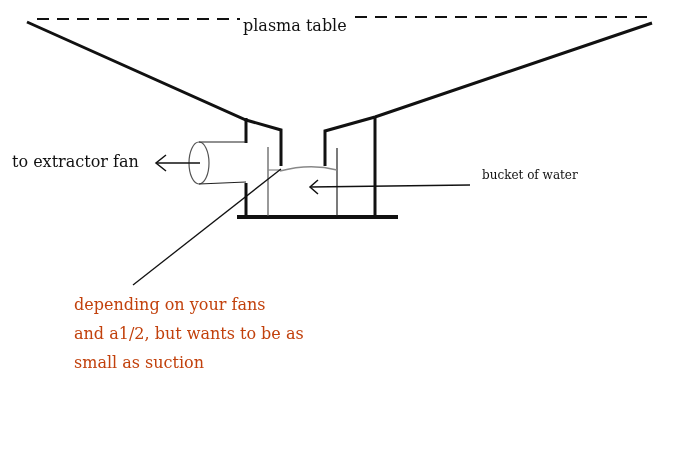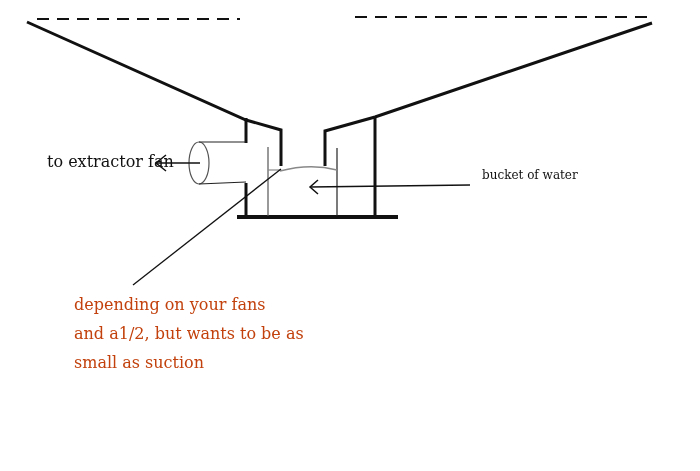--- a/index.html
+++ b/index.html
@@ -1,20 +1,20 @@
 <!DOCTYPE html>
 <html><head>
 <meta charset="utf-8">
 <style>
   html, body { margin: 0; padding: 0; background: #ffffff; }
   .canvas { position: relative; width: 700px; height: 471px; overflow: hidden; background: #ffffff; }
   svg { position: absolute; left: 0; top: 0; }
   .label { position: absolute; font-family: "DejaVu Serif", "Liberation Serif", serif; color: #111111; white-space: nowrap; }
   .lbl-table { left: 243px; top: 16px; font-size: 16px; }
-  .lbl-fan { left: 12px; top: 152px; font-size: 16px; margin-left: 35px; }
+  .lbl-fan { left: 12px; top: 152px; font-size: 16px; }
   .lbl-bucket { left: 482px; top: 168px; font-size: 12px; }
   .note { position: absolute; left: 74px; top: 290px; font-family: "DejaVu Serif", "Liberation Serif", serif; font-size: 16px; line-height: 29px; color: #c2410c; }
   .note div { white-space: nowrap; }
 </style>
 </head>
 <body>
 
 <div class="canvas">
   <svg width="700" height="471" viewBox="0 0 700 471">
 
@@ -42,20 +42,21 @@
 
     <line x1="200" y1="163" x2="156" y2="163" stroke="#111" stroke-width="1.5"></line>
     <polyline points="166,155 156,163 166,171" fill="none" stroke="#111" stroke-width="1.5"></polyline>
 
     <line x1="470" y1="185" x2="310" y2="187" stroke="#111" stroke-width="1.5"></line>
     <polyline points="318,180 310,187 318,194" fill="none" stroke="#111" stroke-width="1.5"></polyline>
 
     <line x1="281" y1="169" x2="133" y2="285" stroke="#111" stroke-width="1.3"></line>
   </svg>
 
+  <span class="label lbl-table">plasma table</span>
   <span class="label lbl-fan">to extractor fan</span>
   <span class="label lbl-bucket">bucket of water</span>
 
   <div class="note">
     <div>depending on your fans</div>
     <div>and a1/2, but wants to be as</div>
     <div>small as suction</div>
   </div>
 </div>
 

